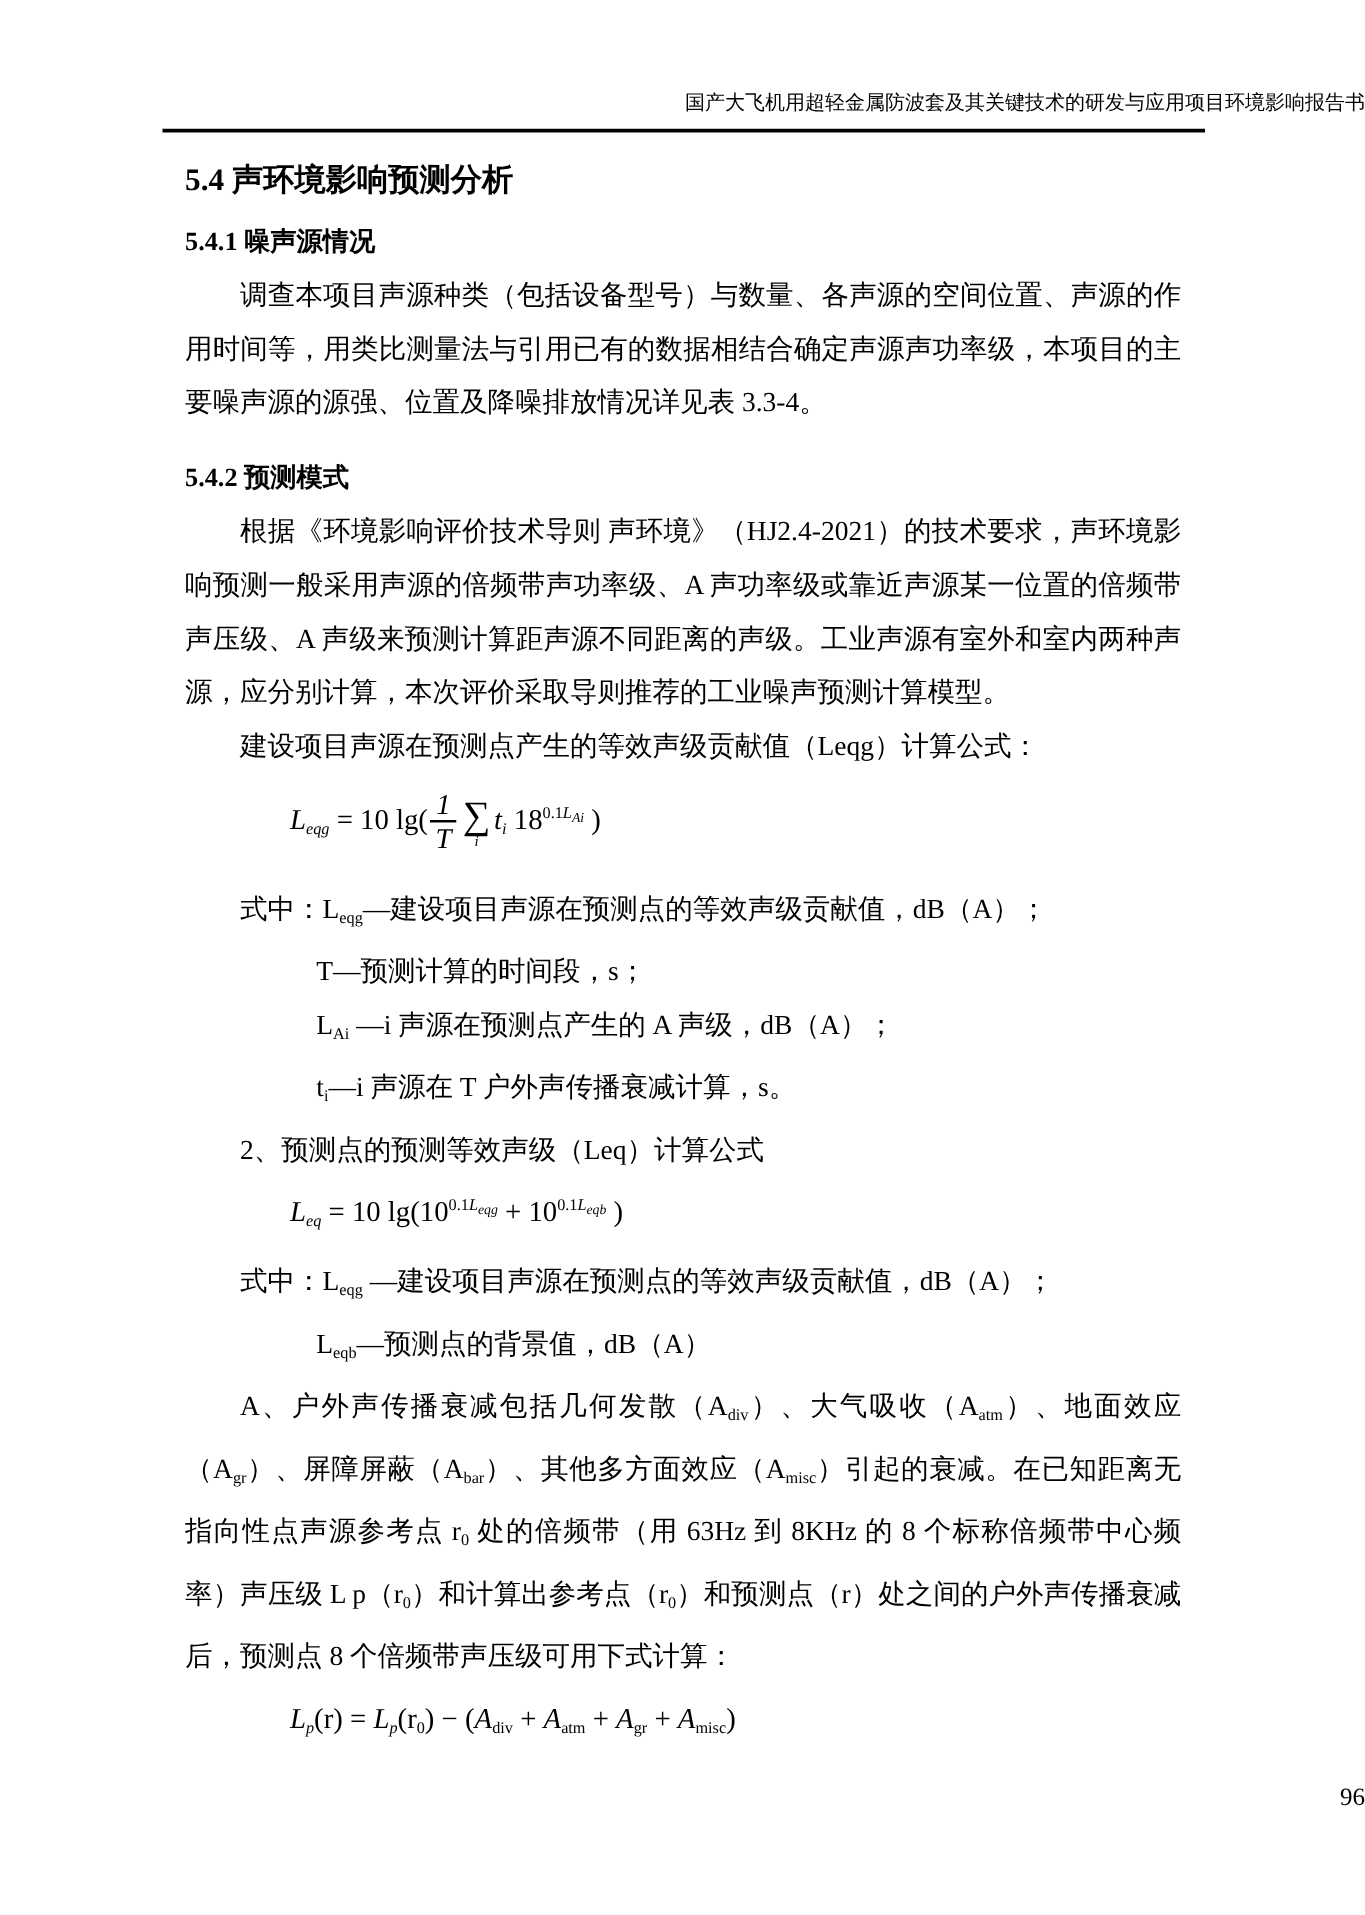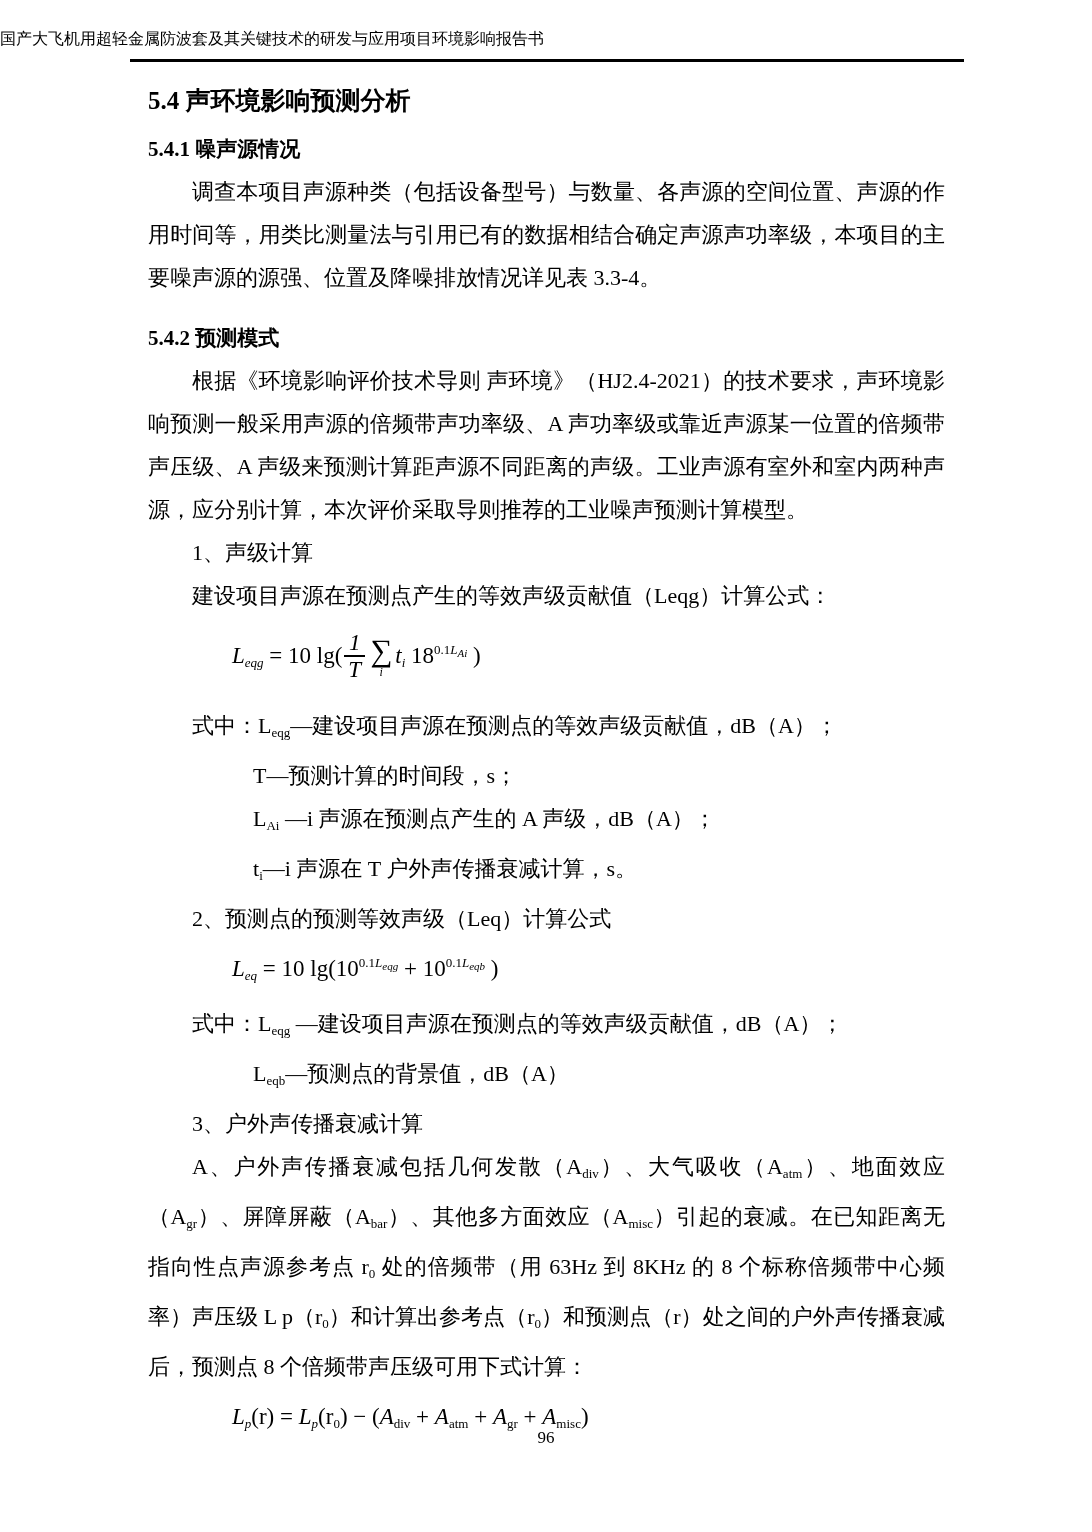--- a/index.html
+++ b/index.html
@@ -7,22 +7,22 @@
   .page{
     position:relative;
     width:1092px;height:1532px;
     margin:0 auto;
     background:#ffffff;
     color:#000000;
     font-family:"Liberation Serif","DejaVu Serif",serif;
     overflow:hidden;
   }
   .running-header{
-    padding-top:28px;
-    text-align:left;
+    padding-top:72px;
+    text-align:right;
     font-size:16px;
     line-height:22px;
   }
   .header-rule{
     height:3px;
     background:#000;
     margin:9px 128px 0 130px;
   }
   .content{
     margin:0 147px 0 148px;
@@ -78,22 +78,22 @@
   .sum{
     display:inline-flex;flex-direction:column;align-items:center;
     vertical-align:middle;margin:0 3px;
   }
   .sum .sigma{font-size:31px;line-height:1;font-style:normal;}
   .sum .sumsub{font-size:12px;font-style:italic;line-height:1.1;}
   .page-number{
     position:absolute;
     top:1424px;left:0;
     width:100%;
-    text-align:center;
-    font-size:17px;
+    text-align:right;
+    font-size:20px;
     line-height:28px;
   }
 </style>
 </head>
 <body>
 
 <div class="page">
 
   <div class="running-header">国产大飞机用超轻金属防波套及其关键技术的研发与应用项目环境影响报告书</div>
   <div class="header-rule"></div>
@@ -101,21 +101,20 @@
   <div class="content">
 
     <h1 class="sec">5.4 声环境影响预测分析</h1>
 
     <h2 class="subsec">5.4.1 噪声源情况</h2>
     <p class="para">调查本项目声源种类（包括设备型号）与数量、各声源的空间位置、声源的作用时间等，用类比测量法与引用已有的数据相结合确定声源声功率级，本项目的主要噪声源的源强、位置及降噪排放情况详见表 3.3-4。</p>
 
     <h2 class="subsec gap">5.4.2 预测模式</h2>
     <p class="para">根据《环境影响评价技术导则 声环境》（HJ2.4-2021）的技术要求，声环境影响预测一般采用声源的倍频带声功率级、A 声功率级或靠近声源某一位置的倍频带声压级、A 声级来预测计算距声源不同距离的声级。工业声源有室外和室内两种声源，应分别计算，本次评价采取导则推荐的工业噪声预测计算模型。</p>
 
-    <p class="line-indent">1、声级计算</p>
     <p class="line-indent">建设项目声源在预测点产生的等效声级贡献值（Leqg）计算公式：</p>
 
     <div class="formula formula-tall"><span class="tk-i">L</span><span class="tk-subi">eqg</span><span class="tk-n"> = 10 lg(</span><span class="frac">
           <span class="num">1</span>
           <span class="den">T</span>
         </span><span class="sum">
           <span class="sigma">∑</span>
           <span class="sumsub">i</span>
         </span><span class="tk-i">t</span><span class="tk-subi">i</span><span class="tk-n"> 18</span><span class="tk-sup">0.1</span><span class="tk-supi">L</span><span class="tk-sups">Ai</span><span class="tk-n"> )</span></div>
 
@@ -128,21 +127,20 @@
 
     <p class="line-indent">2、预测点的预测等效声级（Leq）计算公式</p>
 
     <div class="formula formula-mid"><span class="tk-i">L</span><span class="tk-subi">eq</span><span class="tk-n"> = 10 lg(10</span><span class="tk-sup">0.1</span><span class="tk-supi">L</span><span class="tk-sups">eqg</span><span class="tk-n"> + 10</span><span class="tk-sup">0.1</span><span class="tk-supi">L</span><span class="tk-sups">eqb</span><span class="tk-n"> )</span></div>
 
     <div>
       <p class="where-first"><span class="tk-n">式中：L</span><span class="tk-sub">eqg</span><span class="tk-n"> —建设项目声源在预测点的等效声级贡献值，dB（A）；</span></p>
       <p class="where-rest"><span class="tk-n">L</span><span class="tk-sub">eqb</span><span class="tk-n">—预测点的背景值，dB（A）</span></p>
     </div>
 
-    <p class="line-indent">3、户外声传播衰减计算</p>
 
     <p class="para" style="margin-top:0"><span class="tk-n">A、户外声传播衰减包括几何发散（A</span><span class="tk-sub">div</span><span class="tk-n">）、大气吸收（A</span><span class="tk-sub">atm</span><span class="tk-n">）、地面效应（A</span><span class="tk-sub">gr</span><span class="tk-n">）、屏障屏蔽（A</span><span class="tk-sub">bar</span><span class="tk-n">）、其他多方面效应（A</span><span class="tk-sub">misc</span><span class="tk-n">）引起的衰减。在已知距离无指向性点声源参考点 r</span><span class="tk-sub">0</span><span class="tk-n"> 处的倍频带（用 63Hz 到 8KHz 的 8 个标称倍频带中心频率）声压级 L p（r</span><span class="tk-sub">0</span><span class="tk-n">）和计算出参考点（r</span><span class="tk-sub">0</span><span class="tk-n">）和预测点（r）处之间的户外声传播衰减后，预测点 8 个倍频带声压级可用下式计算：</span></p>
 
     <div class="formula formula-last"><span class="tk-i">L</span><span class="tk-subi">p</span><span class="tk-n">(r) = </span><span class="tk-i">L</span><span class="tk-subi">p</span><span class="tk-n">(r</span><span class="tk-sub">0</span><span class="tk-n">) − (</span><span class="tk-i">A</span><span class="tk-sub">div</span><span class="tk-n"> + </span><span class="tk-i">A</span><span class="tk-sub">atm</span><span class="tk-n"> + </span><span class="tk-i">A</span><span class="tk-sub">gr</span><span class="tk-n"> + </span><span class="tk-i">A</span><span class="tk-sub">misc</span><span class="tk-n">)</span></div>
 
   </div>
 
   <div class="page-number">96</div>
 
 </div>

